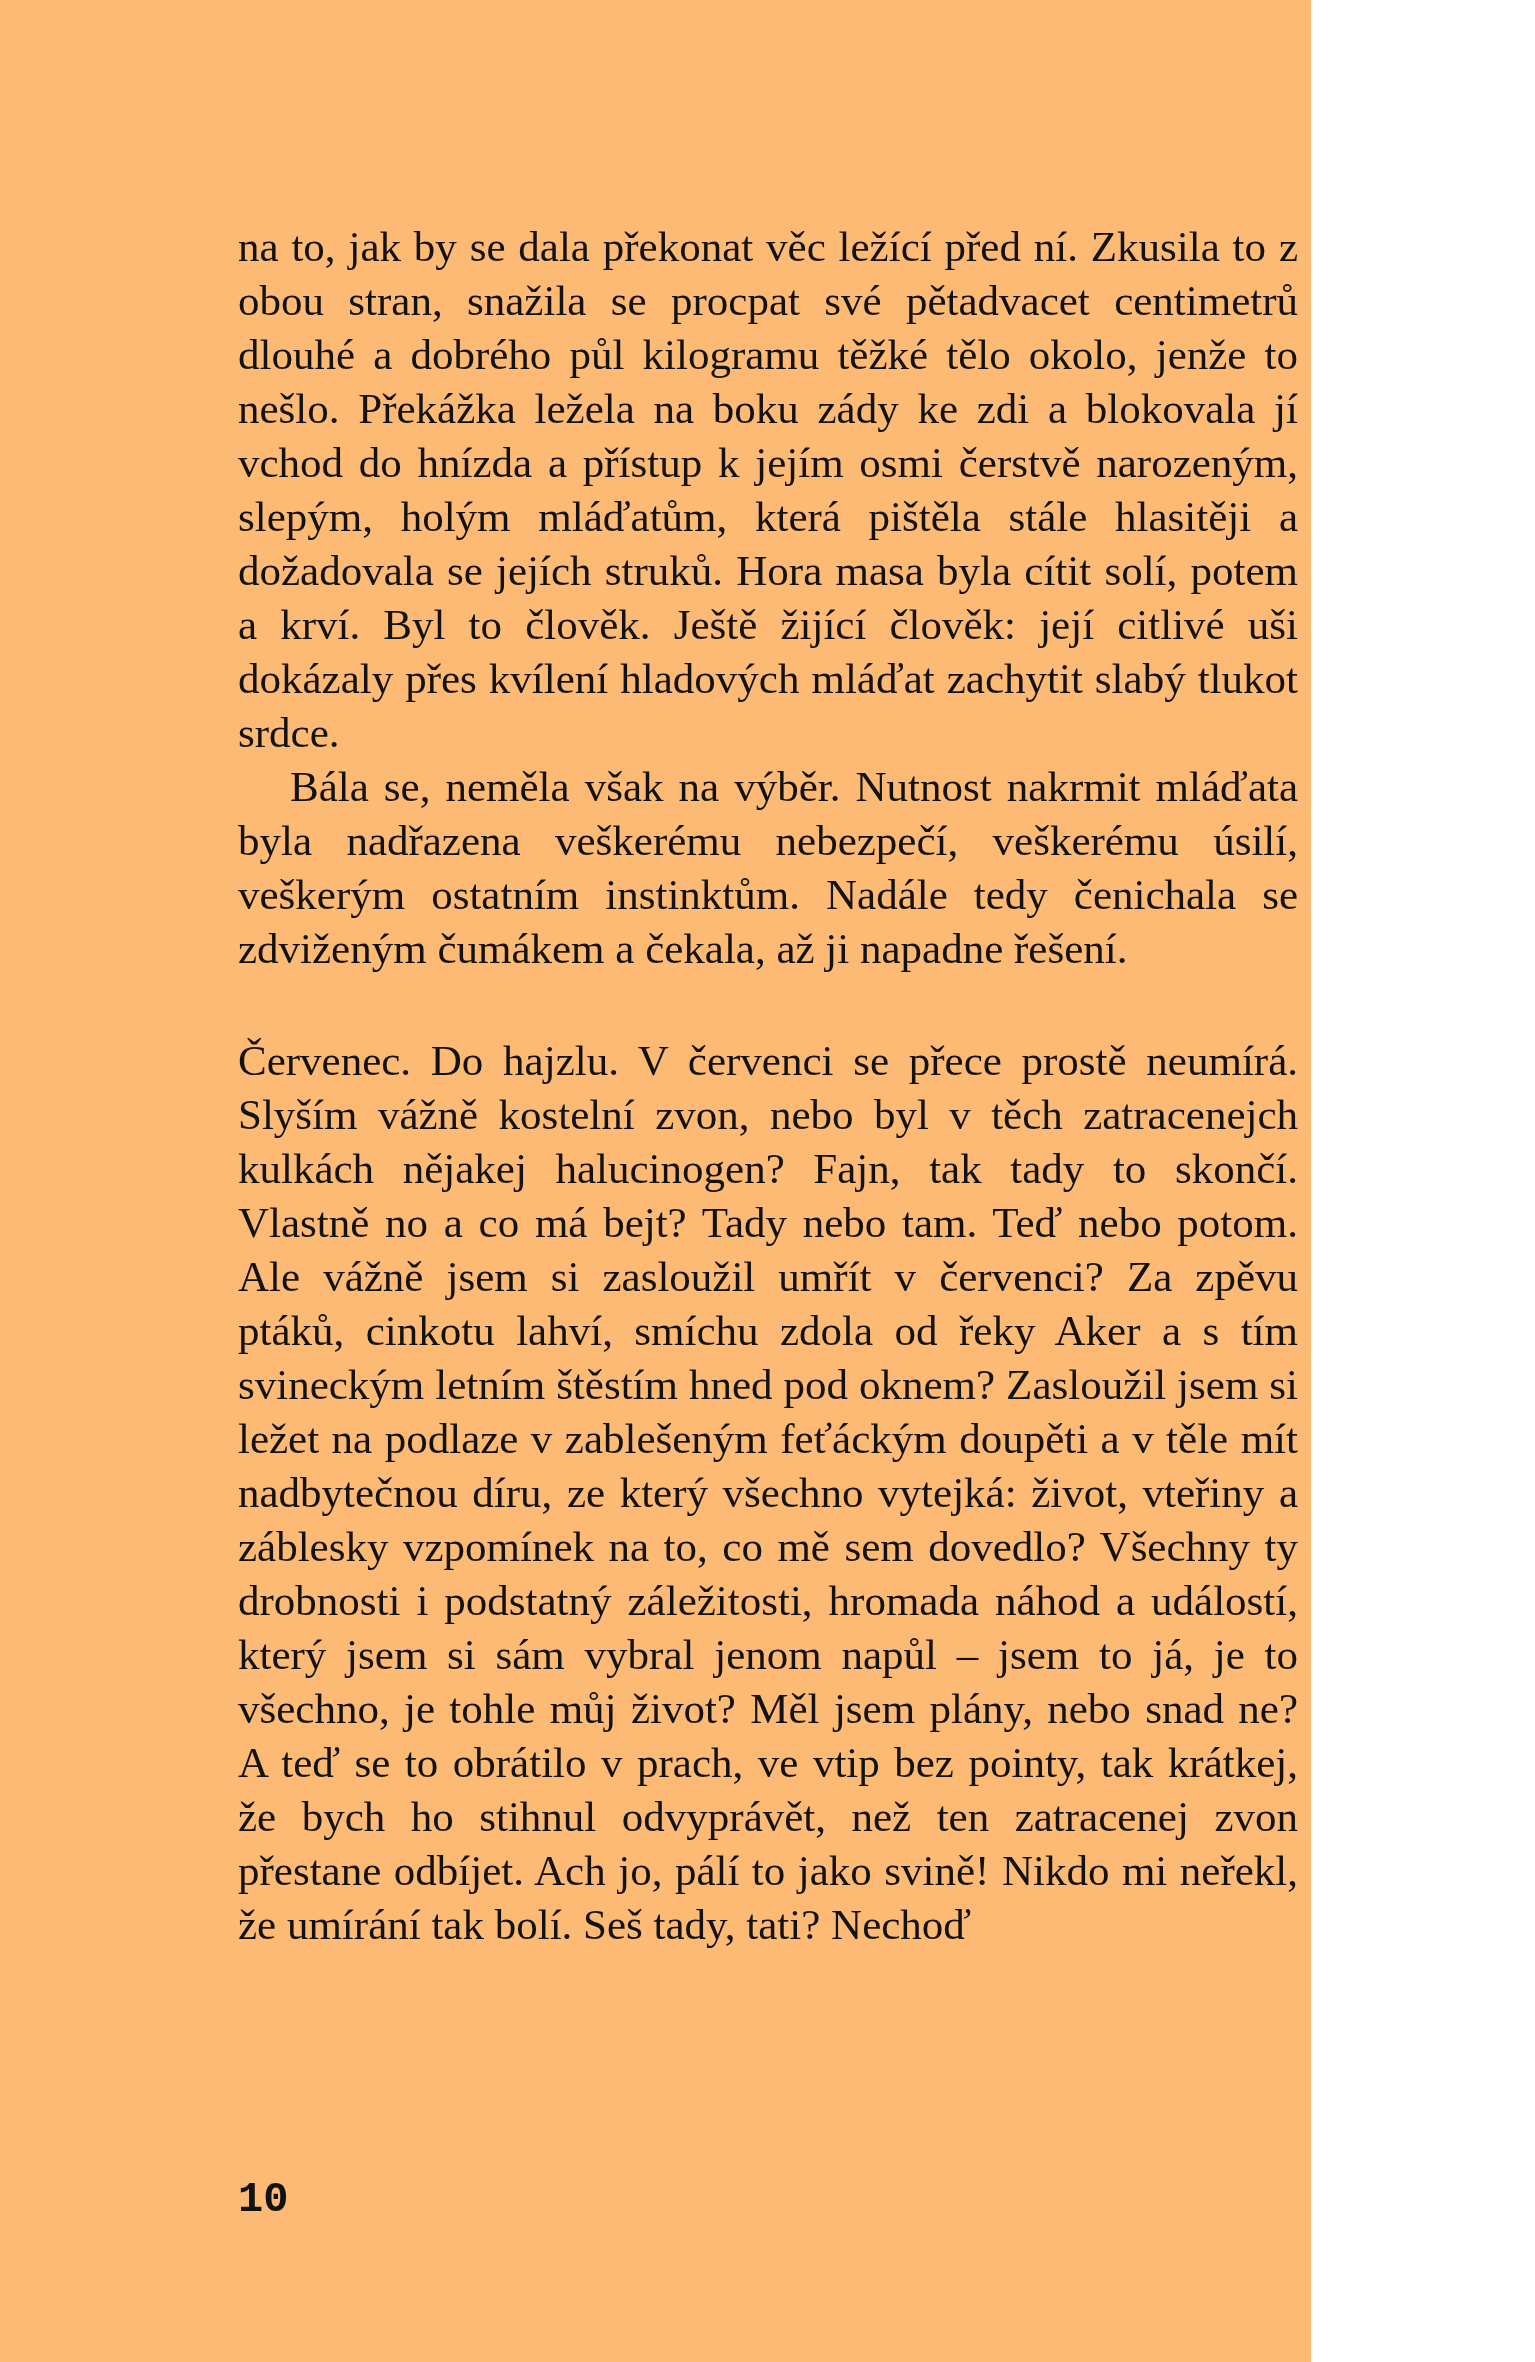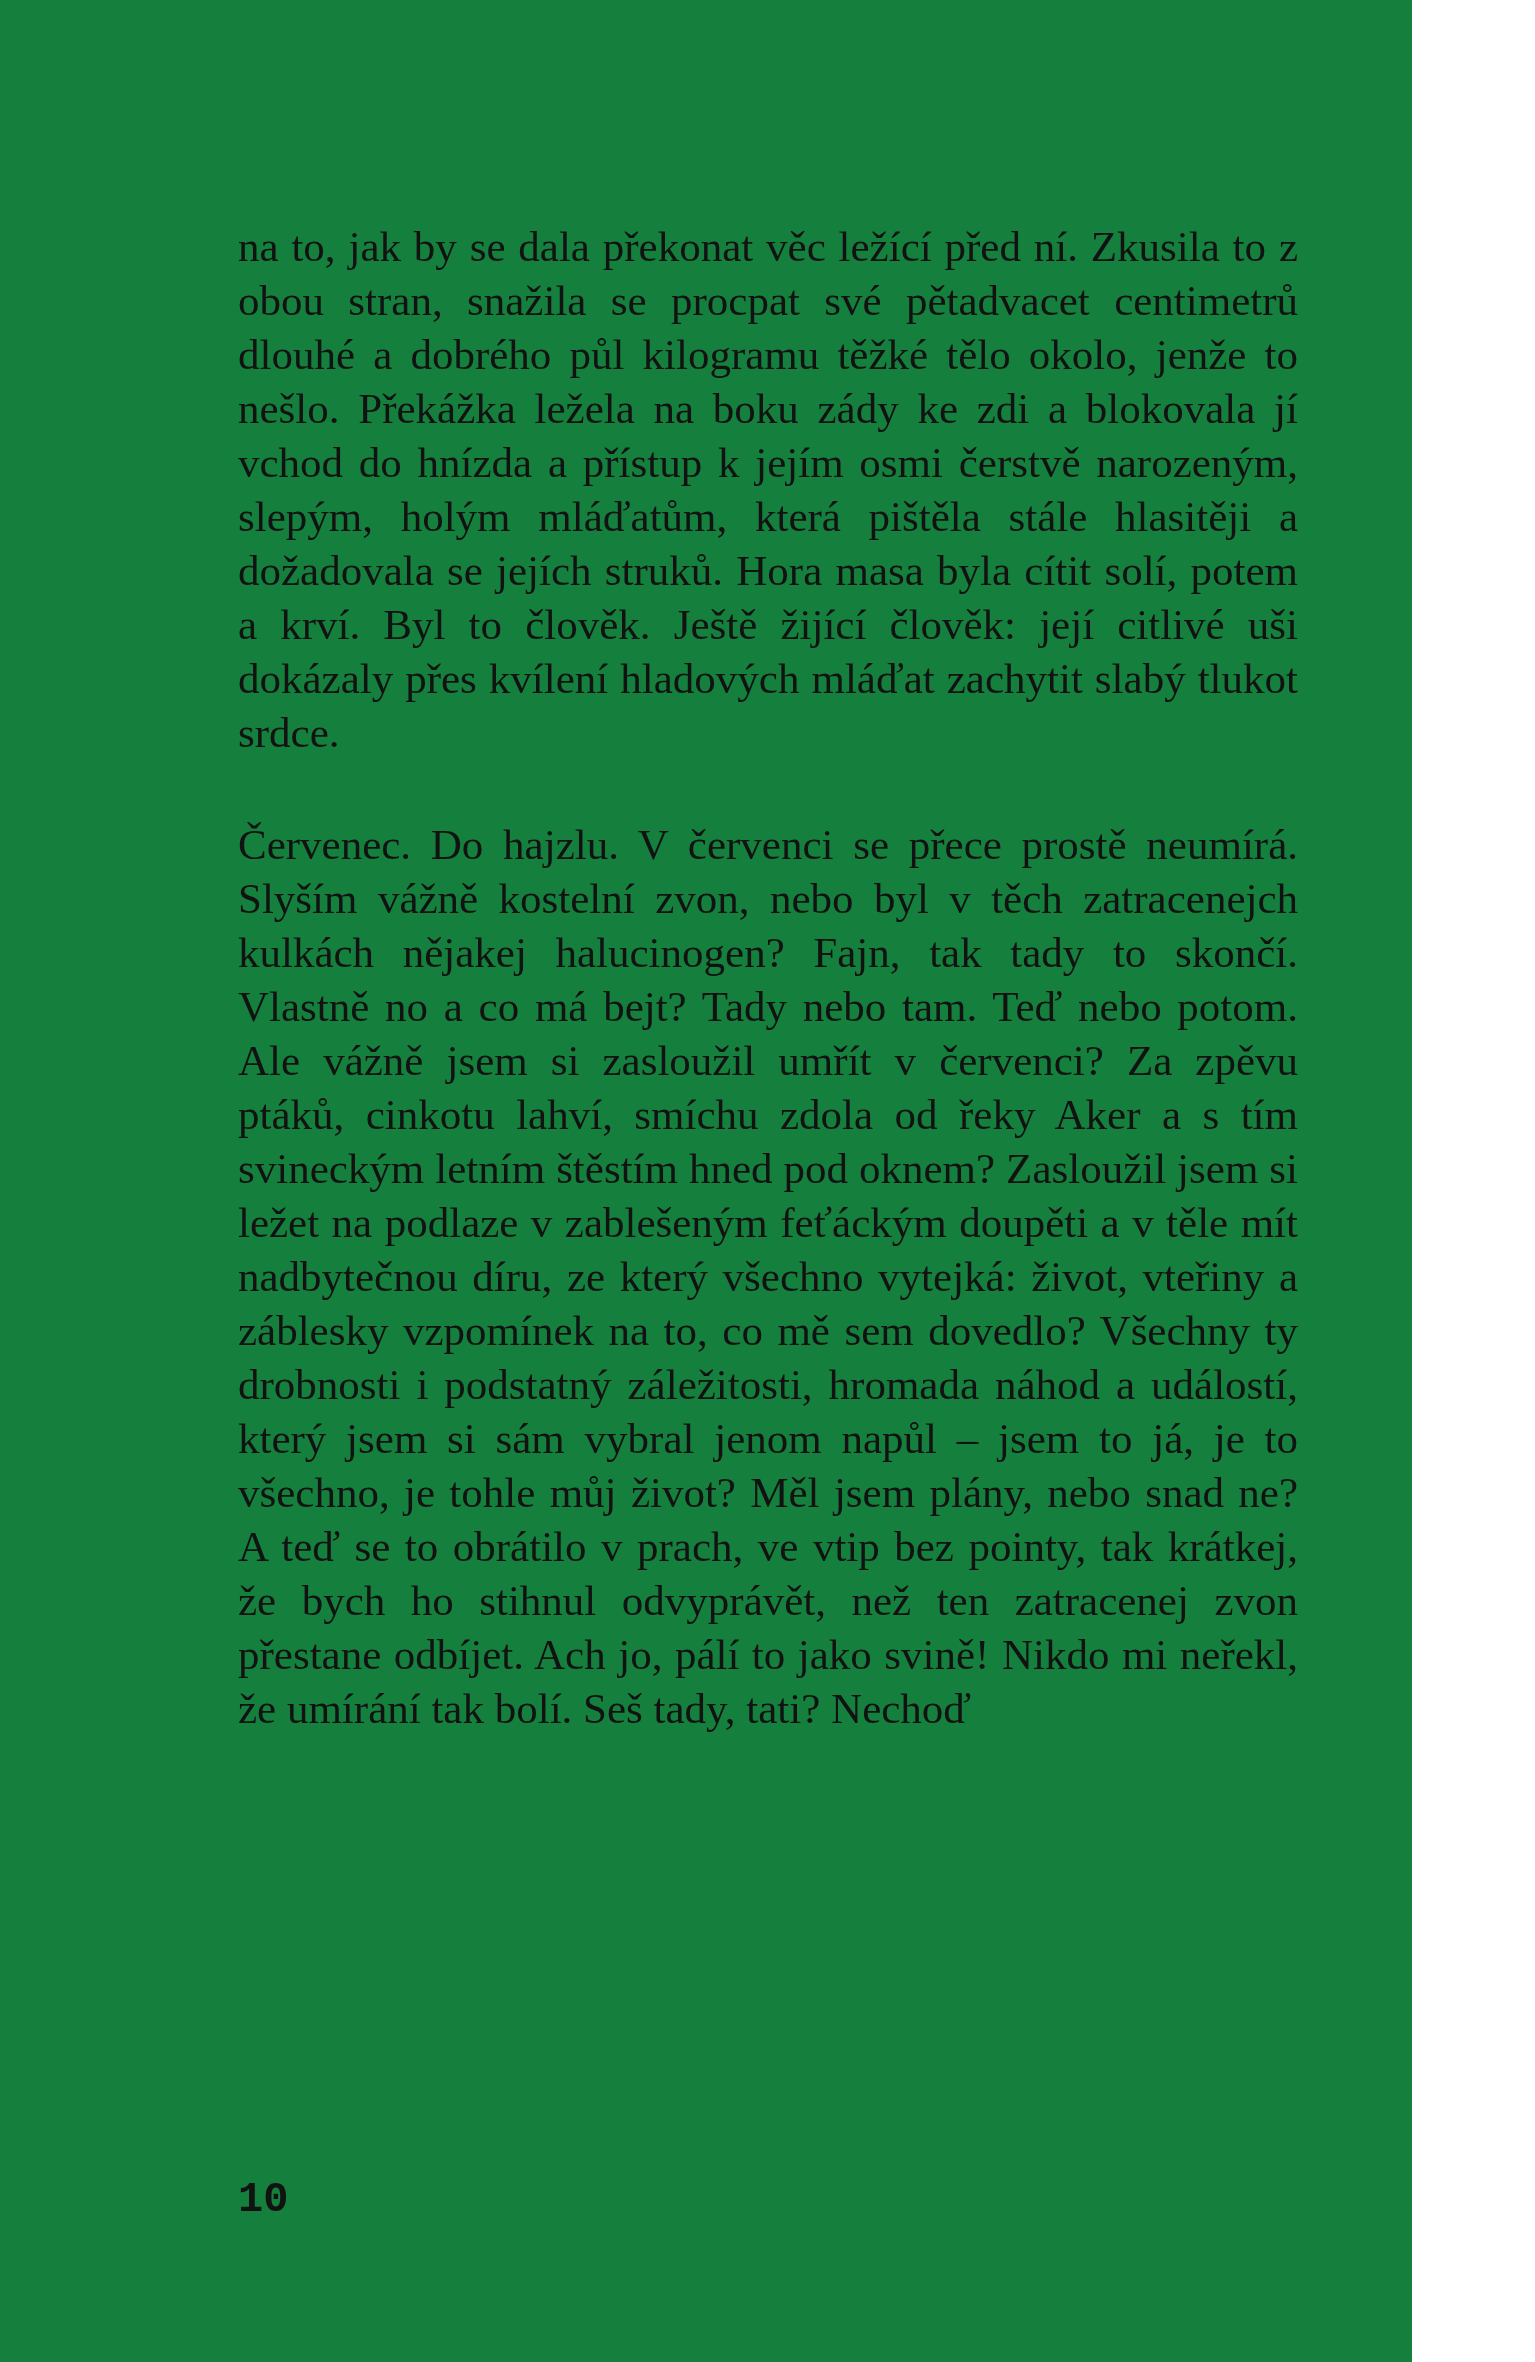--- a/index.html
+++ b/index.html
@@ -2,23 +2,23 @@
 <html lang="cs"><head>
 <meta charset="utf-8">
 <style>
   html, body {
     margin: 0;
     padding: 0;
     background: #ffffff;
   }
   .page {
     position: relative;
-    width: 1412px;
+    width: 1311px;
     height: 2362px;
-    background: #15803d;
+    background: #fdba74;
     overflow: hidden;
   }
   .text-block {
     position: absolute;
     left: 238px;
     top: 220px;
     width: 1060px;
     font-family: "Liberation Serif", "DejaVu Serif", serif;
     font-size: 43px;
     line-height: 54px;
@@ -47,16 +47,17 @@
     line-height: 48px;
     color: #121212;
   }
 </style>
 </head>
 <body>
 
 <div class="page">
   <div class="text-block">
     <p class="para">na to, jak by se dala překonat věc ležící před ní. Zkusila to z obou stran, snažila se procpat své pětadvacet centimetrů dlouhé a dobrého půl kilogramu těžké tělo okolo, jenže to nešlo. Překážka ležela na boku zády ke zdi a blokovala jí vchod do hnízda a přístup k jejím osmi čerstvě narozeným, slepým, holým mláďatům, která pištěla stále hlasitěji a dožadovala se jejích struků. Hora masa byla cítit solí, potem a krví. Byl to člověk. Ještě žijící člověk: její citlivé uši dokázaly přes kvílení hladových mláďat zachytit slabý tlukot srdce.</p>
+    <p class="para indent">Bála se, neměla však na výběr. Nutnost nakrmit mláďata byla nadřazena veškerému nebezpečí, veškerému úsilí, veškerým ostatním instinktům. Nadále tedy čenichala se zdviženým čumákem a čekala, až ji napadne řešení.</p>
     <p class="para italic">Červenec. Do hajzlu. V červenci se přece prostě neumírá. Slyším vážně kostelní zvon, nebo byl v těch zatracenejch kulkách nějakej halucinogen? Fajn, tak tady to skončí. Vlastně no a co má bejt? Tady nebo tam. Teď nebo potom. Ale vážně jsem si zasloužil umřít v červenci? Za zpěvu ptáků, cinkotu lahví, smíchu zdola od řeky Aker a s tím svineckým letním štěstím hned pod oknem? Zasloužil jsem si ležet na podlaze v zablešeným feťáckým doupěti a v těle mít nadbytečnou díru, ze který všechno vytejká: život, vteřiny a záblesky vzpomínek na to, co mě sem dovedlo? Všechny ty drobnosti i podstatný záležitosti, hromada náhod a událostí, který jsem si sám vybral jenom napůl – jsem to já, je to všechno, je tohle můj život? Měl jsem plány, nebo snad ne? A teď se to obrátilo v prach, ve vtip bez pointy, tak krátkej, že bych ho stihnul odvyprávět, než ten zatracenej zvon přestane odbíjet. Ach jo, pálí to jako svině! Nikdo mi neřekl, že umírání tak bolí. Seš tady, tati? Nechoď</p>
   </div>
   <div class="page-number">10</div>
 </div>
 
 </body></html>

